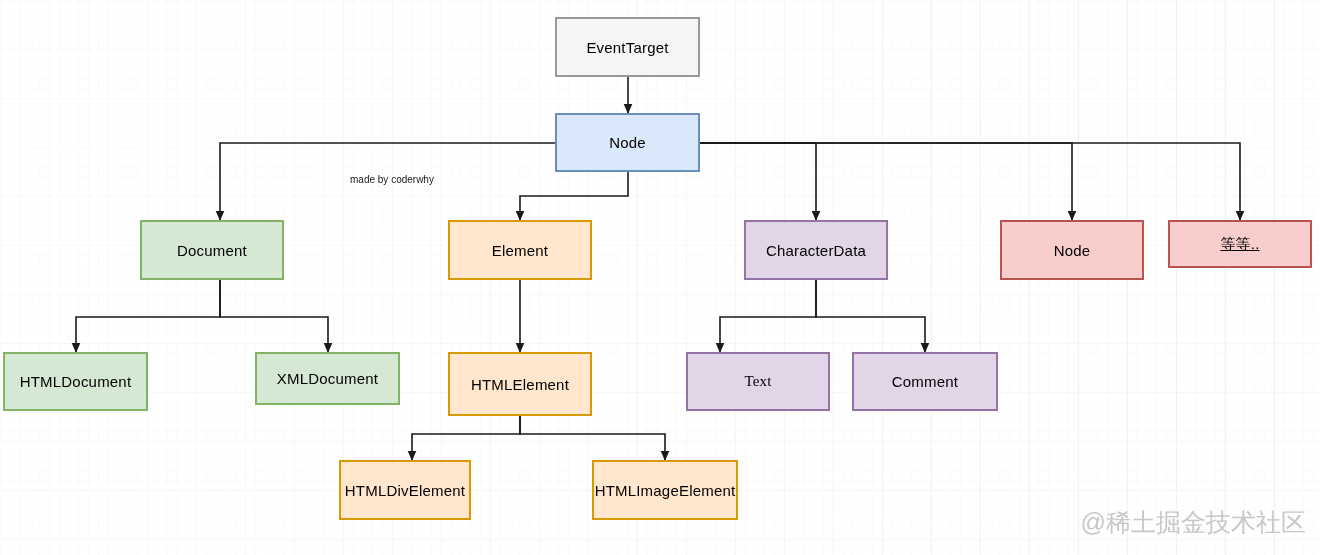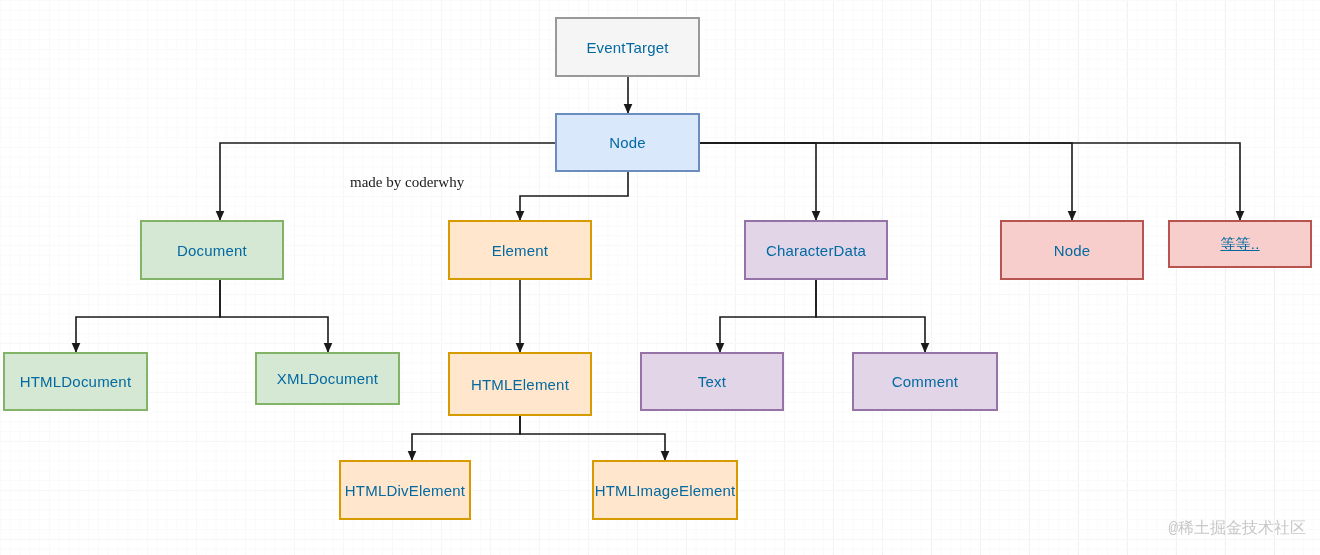--- a/index.html
+++ b/index.html
@@ -29,40 +29,38 @@
   }
   .node {
     position: absolute;
     box-sizing: border-box;
     border: 2px solid #000;
     display: flex;
     align-items: center;
     justify-content: center;
     text-align: center;
     font-size: 15px;
-    color: #0369a1;
+    color: #000000;
     letter-spacing: 0.2px;
   }
   .annotation {
     position: absolute;
     left: 350px;
     top: 174px;
-    font-size: 15px;
+    font-size: 10px;
     color: #1a1a1a;
     white-space: nowrap;
-    font-family: Liberation Serif, serif;
   }
   .watermark {
     position: absolute;
     right: 14px;
     bottom: 16px;
-    font-size: 16px;
+    font-size: 25px;
     color: #c7c7c7;
     white-space: nowrap;
-    font-family: Liberation Mono, monospace;
   }
 </style>
 </head>
 <body>
 
 <div class="canvas">
   <svg id="edges-svg" xmlns="http://www.w3.org/2000/svg">
     <defs>
       <marker id="arrowhead" markerUnits="userSpaceOnUse" markerWidth="12" markerHeight="10" refX="9.5" refY="4.5" orient="auto">
         <path d="M0,0 L10.5,4.5 L0,9 Z" fill="#1a1a1a"></path>
@@ -109,21 +107,21 @@
       </div>
       <div class="node" style="left: 3px; top: 352px; width: 145px; height: 59px; background-color: rgb(213, 232, 212); border-color: rgb(130, 179, 102);">
         <span>HTMLDocument</span>
       </div>
       <div class="node" style="left: 255px; top: 352px; width: 145px; height: 53px; background-color: rgb(213, 232, 212); border-color: rgb(130, 179, 102);">
         <span>XMLDocument</span>
       </div>
       <div class="node" style="left: 448px; top: 352px; width: 144px; height: 64px; background-color: rgb(255, 230, 204); border-color: rgb(215, 155, 0);">
         <span>HTMLElement</span>
       </div>
-      <div class="node" style="left: 640px; top: 352px; width: 144px; height: 59px; background-color: rgb(225, 213, 231); border-color: rgb(150, 115, 166);">
+      <div class="node" style="left: 686px; top: 352px; width: 144px; height: 59px; background-color: rgb(225, 213, 231); border-color: rgb(150, 115, 166); font-family: Liberation Serif, serif;">
         <span>Text</span>
       </div>
       <div class="node" style="left: 852px; top: 352px; width: 146px; height: 59px; background-color: rgb(225, 213, 231); border-color: rgb(150, 115, 166);">
         <span>Comment</span>
       </div>
       <div class="node" style="left: 339px; top: 460px; width: 132px; height: 60px; background-color: rgb(255, 230, 204); border-color: rgb(215, 155, 0);">
         <span>HTMLDivElement</span>
       </div>
       <div class="node" style="left: 592px; top: 460px; width: 146px; height: 60px; background-color: rgb(255, 230, 204); border-color: rgb(215, 155, 0);">
         <span>HTMLImageElement</span>

